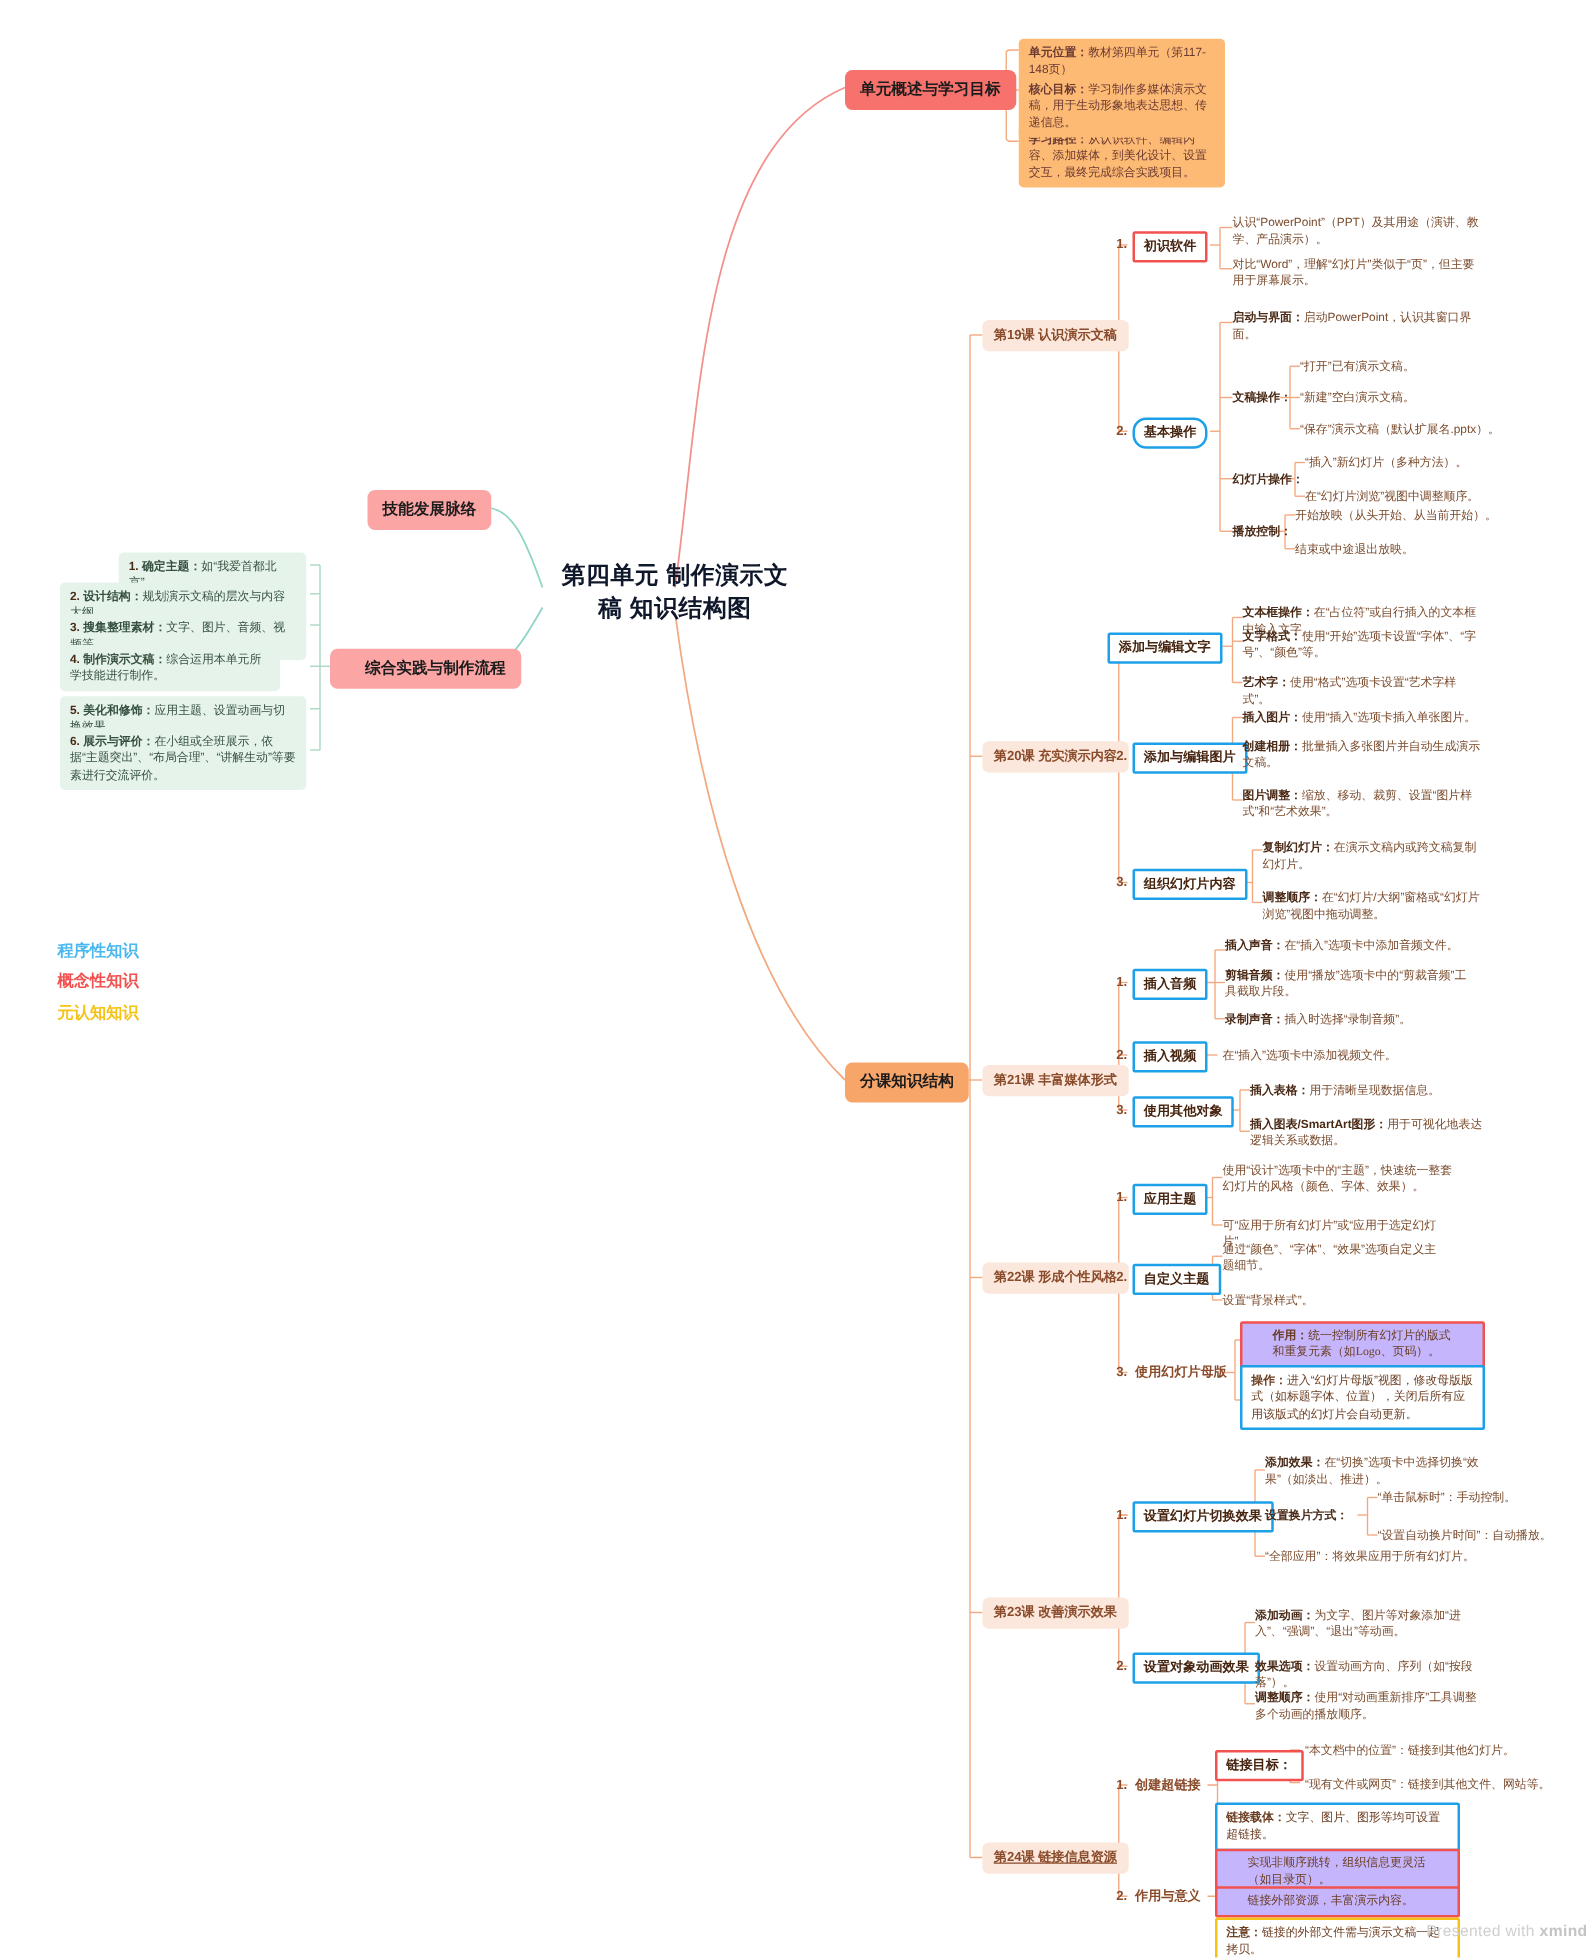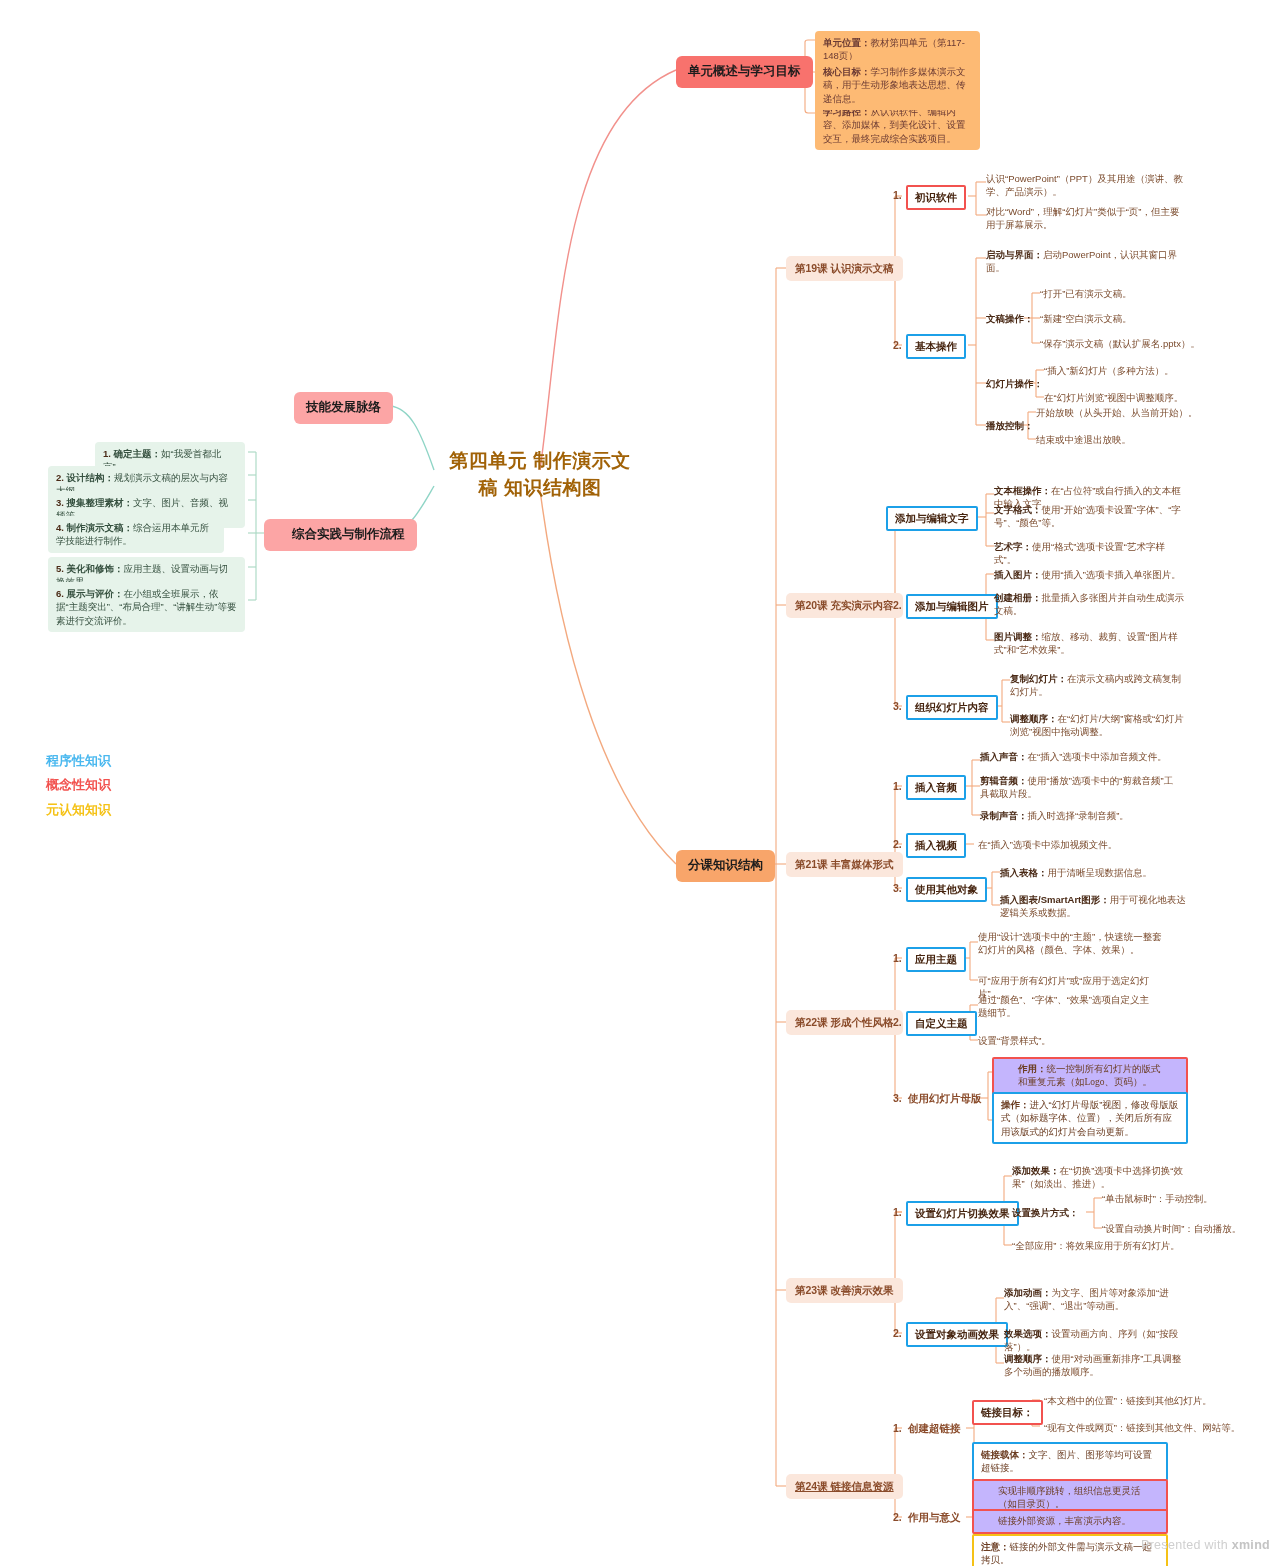--- a/index.html
+++ b/index.html
@@ -31,21 +31,21 @@
   .node {
     position: absolute;
     box-sizing: border-box;
     line-height: 1.42;
   }
 
   
   .central {
     font-size: 19px;
     font-weight: bold;
-    color: #a16207;
+    color: #0f172a;
     text-align: center;
     letter-spacing: .5px;
   }
 
   
   .pill {
     border-radius: 6px;
     padding: 7px 12px;
     font-size: 12.5px;
     font-weight: bold;
@@ -400,21 +400,21 @@
 
   <div class="node pill orange" style="left:676px; top:850px;">分课知识结构</div>
 
   <div class="node lesson" style="left:786px; top:256px;">第19课 认识演示文稿</div>
   <div class="node numbered" style="left:893px; top:188px;">1.</div>
   <div class="node boxed-red" style="left:906px; top:185px;">初识软件</div>
   <div class="node leaf" style="left:986px; top:172px; width:200px;">认识“PowerPoint”（PPT）及其用途（演讲、教学、产品演示）。</div>
   <div class="node leaf" style="left:986px; top:205px; width:200px;">对比“Word”，理解“幻灯片”类似于“页”，但主要用于屏幕展示。</div>
 
   <div class="node numbered" style="left:893px; top:338px;">2.</div>
-  <div class="node boxed-blue" style="left:906px; top:334px;">基本操作</div>
+  <div class="node boxed-blue" style="left:906px; top:334px;border-radius:11px;">基本操作</div>
   <div class="node leaf" style="left:986px; top:248px; width:200px;">
     <b>启动与界面：</b><span>启动PowerPoint，认识其窗口界面。</span>
   </div>
   <div class="node leaf" style="left:986px; top:312px;">
     <b>文稿操作：</b>
   </div>
   <div class="node leaf" style="left:1040px; top:287px; width:160px;">“打开”已有演示文稿。</div>
   <div class="node leaf" style="left:1040px; top:312px; width:160px;">“新建”空白演示文稿。</div>
   <div class="node leaf" style="left:1040px; top:337px; width:190px;">“保存”演示文稿（默认扩展名.pptx）。</div>
 

